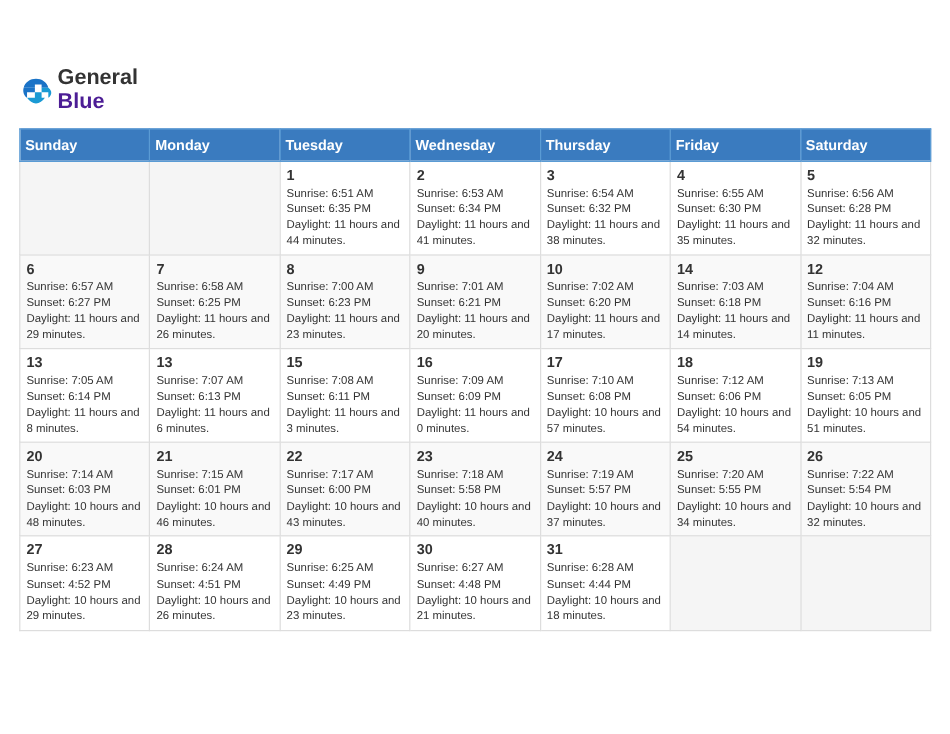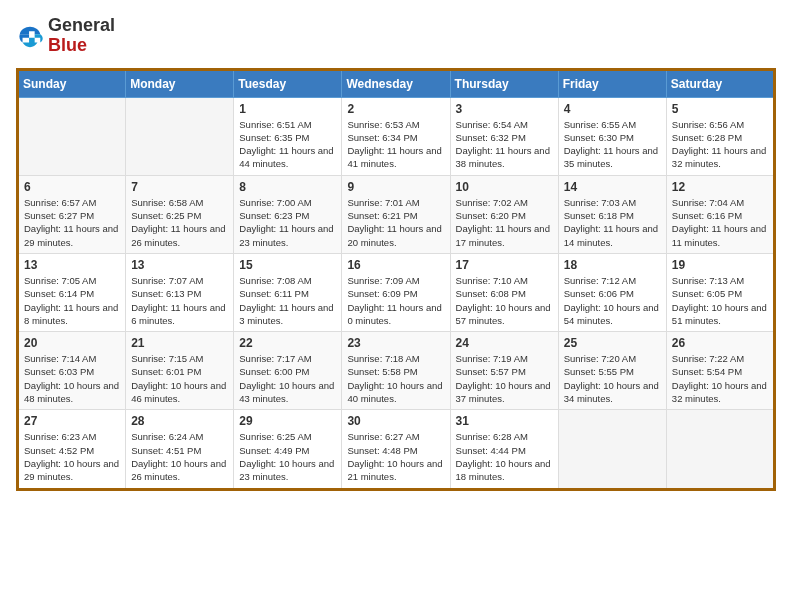--- a/index.html
+++ b/index.html
@@ -8,55 +8,56 @@
       background: #fff;
       width: 792px;
       min-height: 612px;
       padding: 16px;
     }
     .header-area {
       display: flex;
       justify-content: space-between;
       align-items: flex-start;
       margin-bottom: 12px;
+      margin-top: 39px;
     }
     .logo {
       display: flex;
       align-items: center;
     }
     .logo-text {
       display: flex;
       flex-direction: column;
       font-size: 18px;
       font-weight: bold;
       line-height: 1.1;
     }
     .logo-general { color: #333; }
-    .logo-blue { color: #b91c1c; }
+    .logo-blue { color: #4c1d95; }
     .logo-icon {
       width: 28px;
       height: 28px;
       margin-right: 4px;
     }
     .title-area {
       text-align: right;
     }
     .month-title {
       font-size: 36px;
       font-weight: bold;
       color: #222;
     }
     .subtitle {
       font-size: 14px;
       color: #444;
     }
     .calendar {
       width: 100%;
       border-collapse: collapse;
-      border: 3px solid #a16207;
+      border: 1px solid #a16207;
     }
     .calendar th {
       background-color: #3a7bbf;
       color: #fff;
       font-size: 12px;
       font-weight: bold;
       padding: 6px 4px;
       text-align: left;
       border: 1px solid #5a9bd4;
     }

